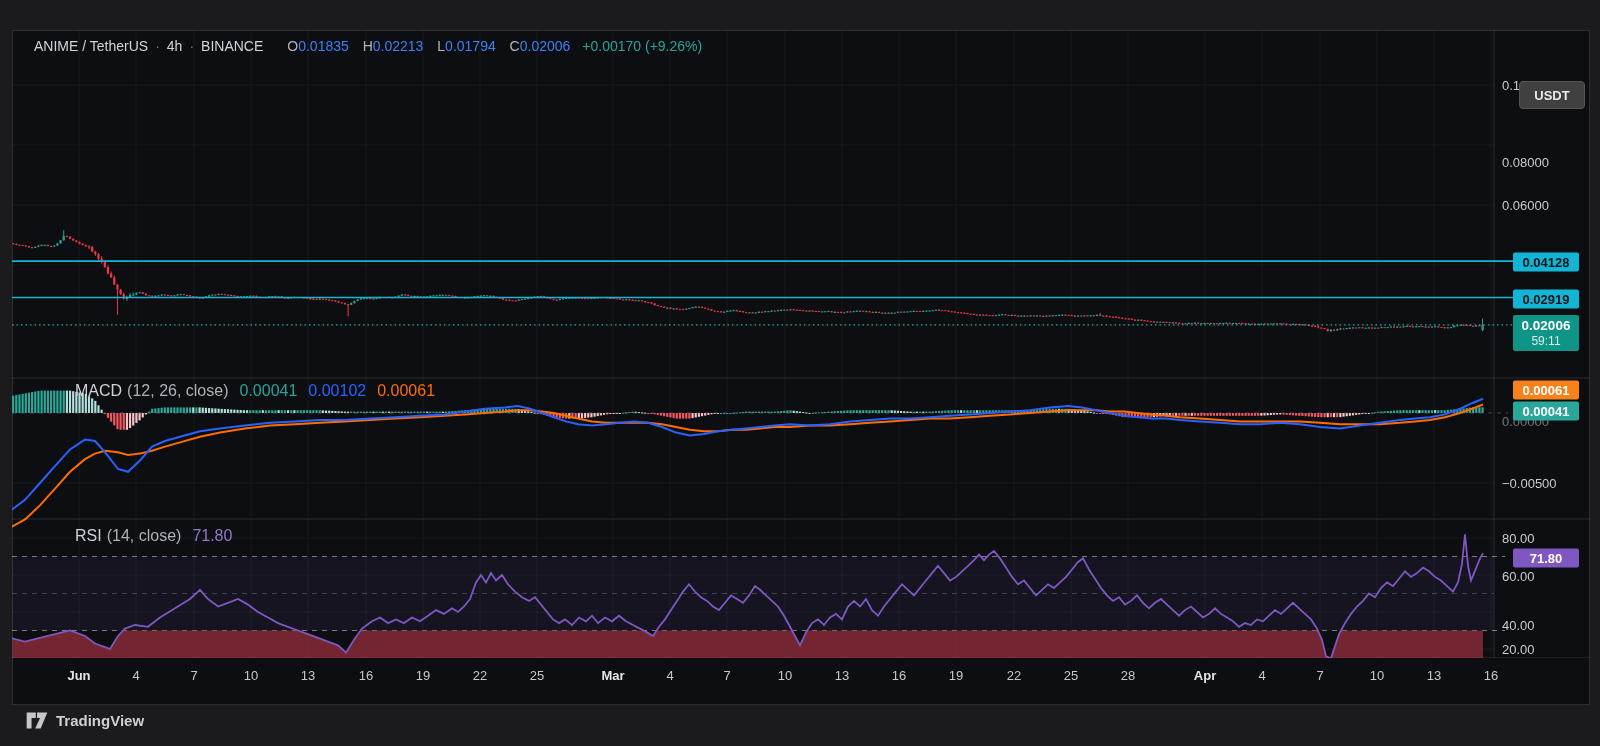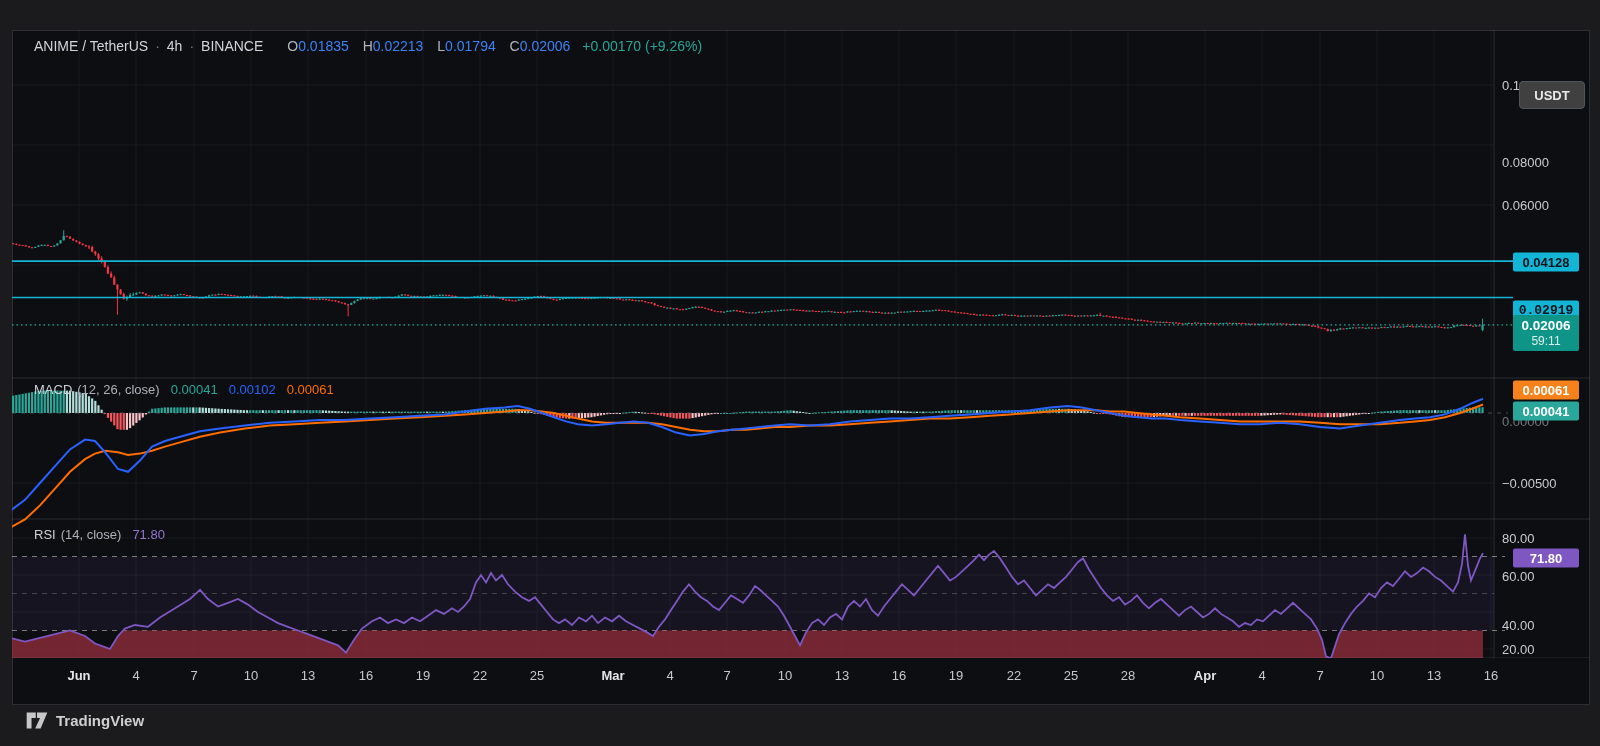--- a/index.html
+++ b/index.html
@@ -10,21 +10,21 @@
   .widget{position:absolute;left:12px;top:30px;width:1578px;height:675px;background:#0d0e11;border:1px solid #2e2e32;box-sizing:border-box;}
   .chart-svg{position:absolute;left:12px;top:30px;}
   .hdr{position:absolute;left:34px;top:38px;display:flex;align-items:center;font-size:14px;color:#d1d4dc;z-index:5;white-space:nowrap;}
   .hdr .sep{color:#787b86;margin:0 7px;}
   .hdr .ohlc{margin-left:14px;}
   .hdr .ohlc .pfx{color:#b2b5be;margin-left:10px;}
   .hdr .grn{color:#3b82f6;}
   .hdr .chg{margin-left:12px;color:#26a69a;}
   .usdt-btn{position:absolute;left:1519px;top:34px;width:64px;height:26px;border:1px solid #51545c;border-radius:4px;
             display:flex;align-items:center;justify-content:center;font-size:13px;font-weight:700;color:#e8e8ea;background:#404040;z-index:6;margin-top:47px;}
-  .ind-title{position:absolute;display:flex;align-items:center;font-size:13px;color:#cfd2da;z-index:5;white-space:nowrap;}
+  .ind-title{position:absolute;display:flex;align-items:center;font-size:16px;color:#cfd2da;z-index:5;white-space:nowrap;margin-left:41px;}
   .ind-title .params{margin-left:5px;color:#aeb1ba;}
   .ind-title .val{margin-left:11px;font-weight:400;}
   .axis-label{position:absolute;left:1502px;transform:translateY(-50%);font-size:13px;color:#c9cbd0;z-index:3;}
   .axis-label.dim{color:#73767d;}
   .px-label{position:absolute;left:1513px;width:66px;transform:translateY(-50%);text-align:center;border-radius:2px;
             font-size:13px;font-weight:700;padding:2px 0;z-index:4;}
   .px-label.cyan{background:#12b5d5;color:#07131a;}
   .px-label.orange{background:#f7821c;color:#fff;}
   .px-label.teal{background:#2aa79b;color:#fff;}
   .px-label.purple{background:#7e57c2;color:#fff;}
@@ -1546,21 +1546,21 @@
       <div class="axis-label" style="top: 85px;">0.10000</div>
       <div class="axis-label" style="top: 162px;">0.08000</div>
       <div class="axis-label" style="top: 205px;">0.06000</div>
       <div class="axis-label dim" style="top: 421px;">0.00000</div>
       <div class="axis-label" style="top: 483px;">−0.00500</div>
       <div class="axis-label" style="top: 538px;">80.00</div>
       <div class="axis-label" style="top: 576px;">60.00</div>
       <div class="axis-label" style="top: 613px; margin-top: 12px;">40.00</div>
       <div class="axis-label" style="top: 649px;">20.00</div>
       <div class="px-label cyan" style="top: 262px;">0.04128</div>
-      <div class="px-label cyan" style="top: 310px; font-family: Liberation Mono, monospace;">0.02919</div>
+      <div class="px-label cyan" style="top: 299px;">0.02919</div>
       <div class="px-label orange" style="top: 390px;">0.00061</div>
       <div class="px-label teal" style="top: 411px;">0.00041</div>
       <div class="px-label purple" style="top: 558px;">71.80</div>
       <div class="countdown" style="top: 333px;">
         <div class="p">0.02006</div>
         <div class="t">59:11</div>
       </div>
     </div>
   <div id="time-axis">
       <div class="time-tick major" style="left: 79px;">Jun</div>

